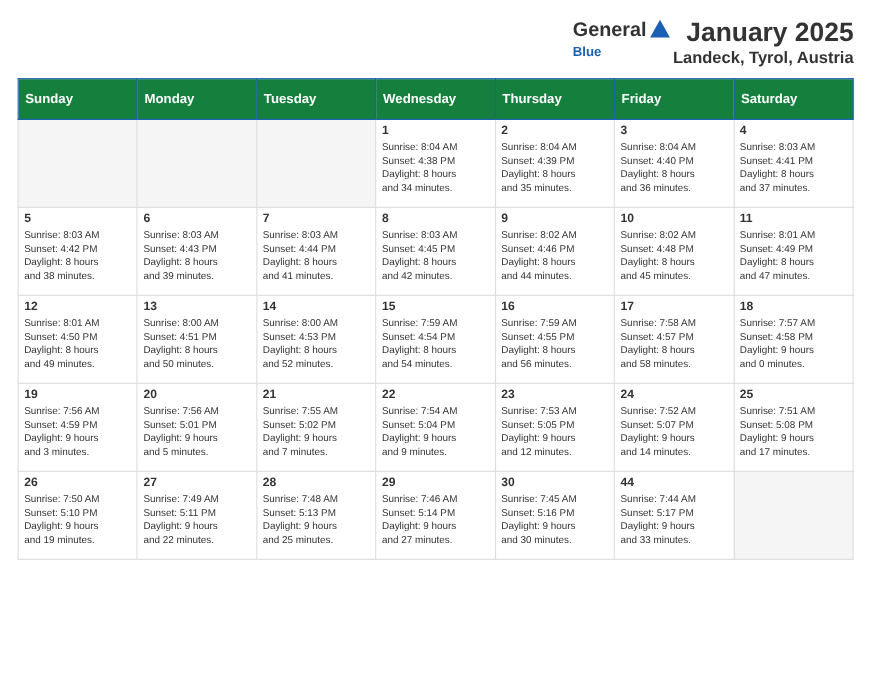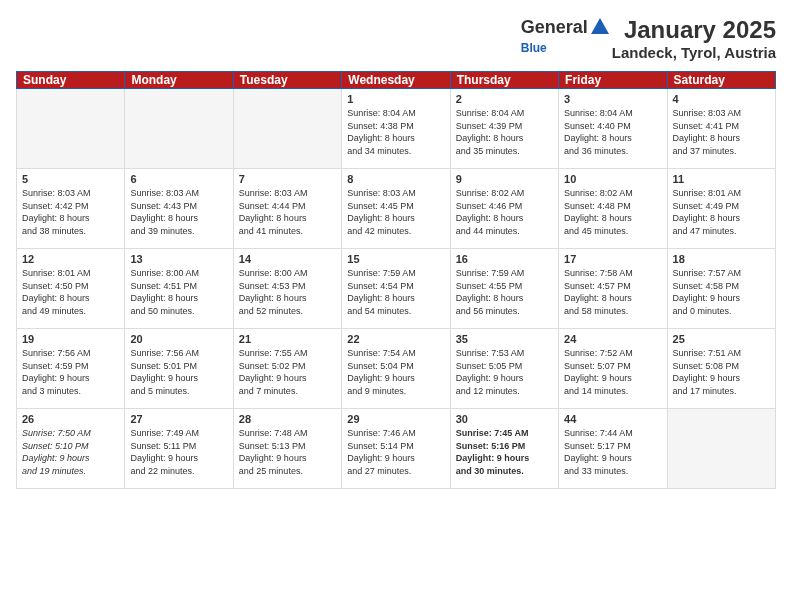--- a/index.html
+++ b/index.html
@@ -39,24 +39,24 @@
       font-size: 15px;
       font-weight: bold;
       color: #333;
     }
     .cal-table {
       width: 100%;
       border-collapse: collapse;
       table-layout: fixed;
     }
     .cal-table th {
-      background-color: #b91c1c;
+      background-color: #15803d;
       color: #fff;
       text-align: left;
-      padding: 1px 6px;
+      padding: 11px 6px;
       font-size: 12px;
       border: 1px solid #1a5fb4;
     }
     .cal-table td {
       vertical-align: top;
       padding: 4px 5px;
       border: 1px solid #ddd;
       font-size: 9.5px;
       color: #333;
       height: 80px;
@@ -270,21 +270,21 @@
 and 7 minutes.</div>
           </td>
           <td>
             <div class="day-num">22</div>
             <div class="day-info" style="white-space: pre-line;">Sunrise: 7:54 AM
 Sunset: 5:04 PM
 Daylight: 9 hours
 and 9 minutes.</div>
           </td>
           <td>
-            <div class="day-num">35</div>
+            <div class="day-num">23</div>
             <div class="day-info" style="white-space: pre-line;">Sunrise: 7:53 AM
 Sunset: 5:05 PM
 Daylight: 9 hours
 and 12 minutes.</div>
           </td>
           <td>
             <div class="day-num">24</div>
             <div class="day-info" style="white-space: pre-line;">Sunrise: 7:52 AM
 Sunset: 5:07 PM
 Daylight: 9 hours
@@ -294,21 +294,21 @@
             <div class="day-num">25</div>
             <div class="day-info" style="white-space: pre-line;">Sunrise: 7:51 AM
 Sunset: 5:08 PM
 Daylight: 9 hours
 and 17 minutes.</div>
           </td>
         </tr>
         <tr>
           <td>
             <div class="day-num">26</div>
-            <div class="day-info" style="white-space: pre-line; font-style: italic;">Sunrise: 7:50 AM
+            <div class="day-info" style="white-space: pre-line;">Sunrise: 7:50 AM
 Sunset: 5:10 PM
 Daylight: 9 hours
 and 19 minutes.</div>
           </td>
           <td>
             <div class="day-num">27</div>
             <div class="day-info" style="white-space: pre-line;">Sunrise: 7:49 AM
 Sunset: 5:11 PM
 Daylight: 9 hours
 and 22 minutes.</div>
@@ -322,21 +322,21 @@
           </td>
           <td>
             <div class="day-num">29</div>
             <div class="day-info" style="white-space: pre-line;">Sunrise: 7:46 AM
 Sunset: 5:14 PM
 Daylight: 9 hours
 and 27 minutes.</div>
           </td>
           <td>
             <div class="day-num">30</div>
-            <div class="day-info" style="white-space: pre-line; font-weight: bold;">Sunrise: 7:45 AM
+            <div class="day-info" style="white-space: pre-line;">Sunrise: 7:45 AM
 Sunset: 5:16 PM
 Daylight: 9 hours
 and 30 minutes.</div>
           </td>
           <td>
             <div class="day-num">44</div>
             <div class="day-info" style="white-space: pre-line;">Sunrise: 7:44 AM
 Sunset: 5:17 PM
 Daylight: 9 hours
 and 33 minutes.</div>

